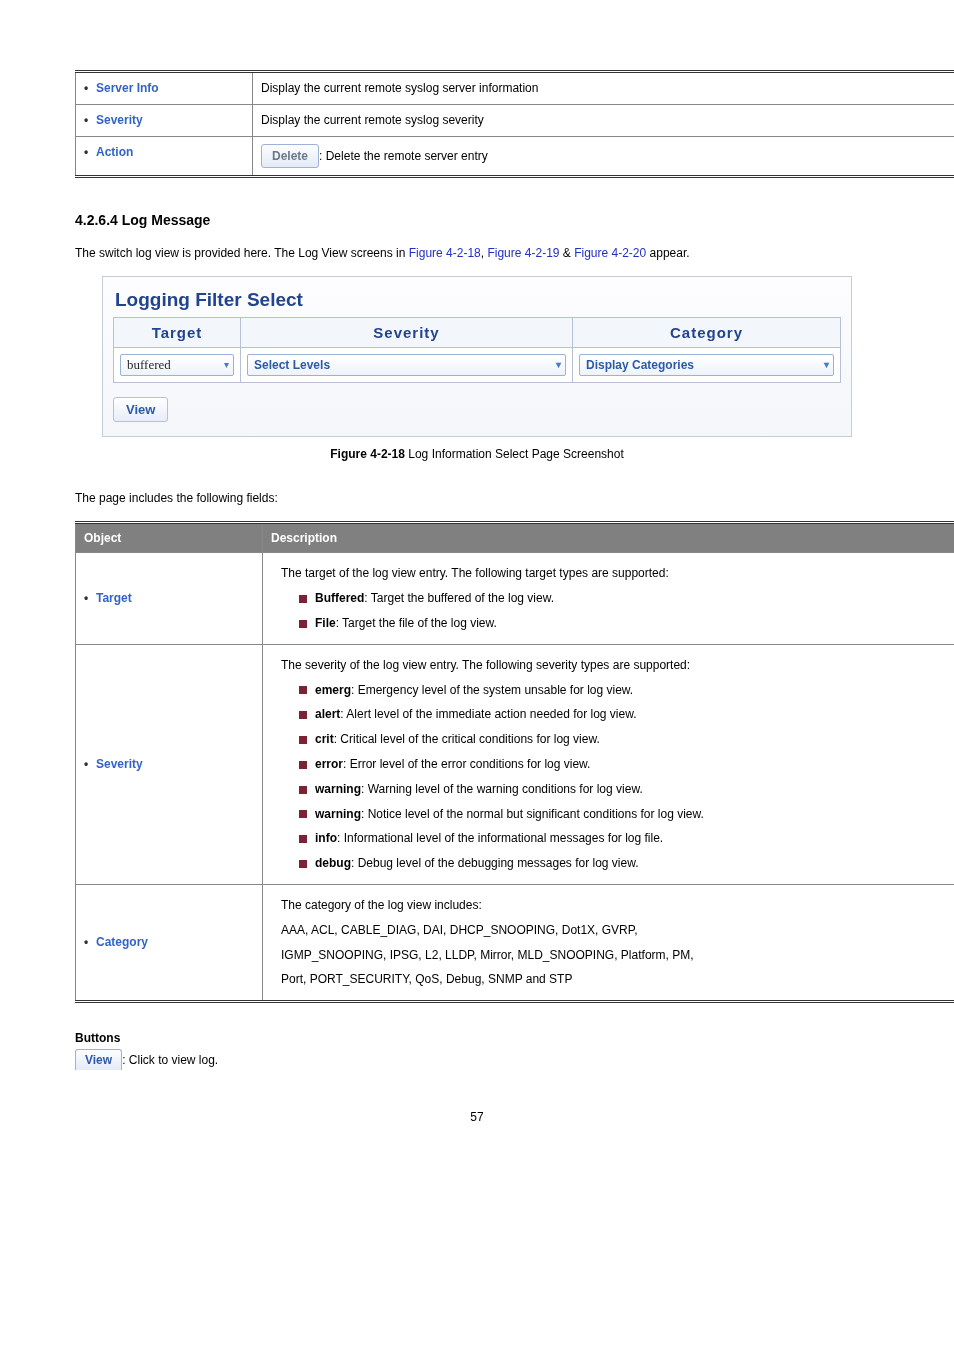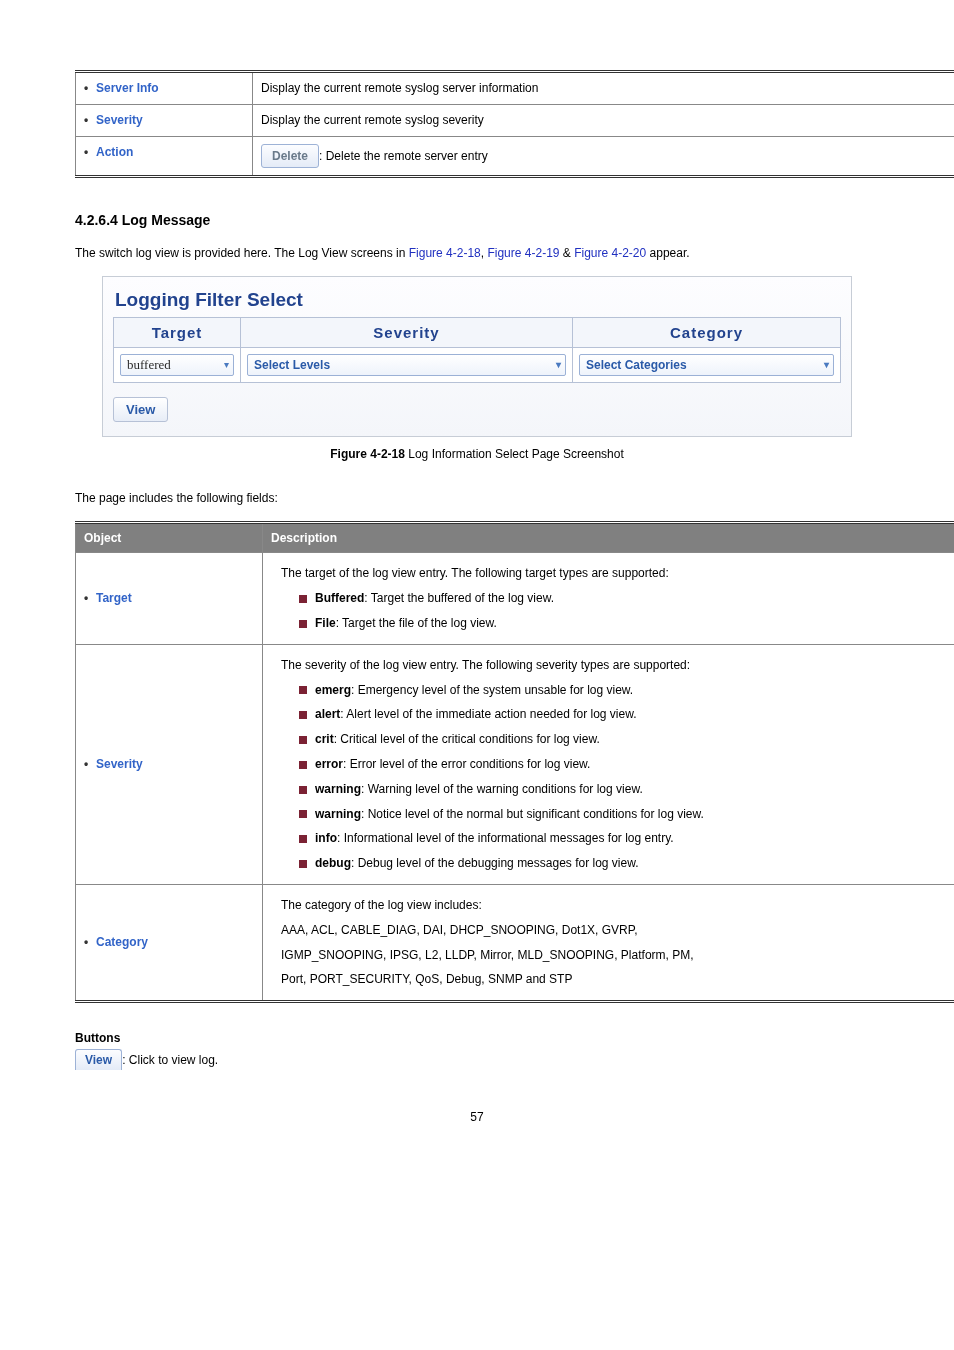--- a/index.html
+++ b/index.html
@@ -191,21 +191,21 @@
         </span>
       </td>
       <td>
         <span class="ss-select blue">
           <span>Select Levels</span>
           <span class="ss-chev">▾</span>
         </span>
       </td>
       <td>
         <span class="ss-select blue">
-          <span>Select Categories</span>
+          <span>Display Categories</span>
           <span class="ss-chev">▾</span>
         </span>
       </td>
     </tr>
   </tbody>
     </table>
   <span class="ss-btn">View</span>
 </div>
 
 <div class="figcap">
@@ -234,21 +234,21 @@
     <td class="obj"><span class="bullet">•</span><span>Severity</span></td>
     <td class="desc-cell">
           <div class="desc-inner" id="severity-desc">
             <div class="row">The severity of the log view entry. The following severity types are supported:</div>
             <div class="row"><span class="sqbul"></span><b>emerg</b><span>: Emergency level of the system unsable for log view.</span></div>
             <div class="row"><span class="sqbul"></span><b>alert</b><span>: Alert level of the immediate action needed for log view.</span></div>
             <div class="row"><span class="sqbul"></span><b>crit</b><span>: Critical level of the critical conditions for log view.</span></div>
             <div class="row"><span class="sqbul"></span><b>error</b><span>: Error level of the error conditions for log view.</span></div>
             <div class="row"><span class="sqbul"></span><b>warning</b><span>: Warning level of the warning conditions for log view.</span></div>
             <div class="row"><span class="sqbul"></span><b>warning</b><span>: Notice level of the normal but significant conditions for log view.</span></div>
-            <div class="row"><span class="sqbul"></span><b>info</b><span>: Informational level of the informational messages for log entry.</span></div>
+            <div class="row"><span class="sqbul"></span><b>info</b><span>: Informational level of the informational messages for log file.</span></div>
             <div class="row"><span class="sqbul"></span><b>debug</b><span>: Debug level of the debugging messages for log view.</span></div>
           </div>
         </td>
   </tr>
   <tr>
     <td class="obj"><span class="bullet">•</span><span>Category</span></td>
     <td class="desc-cell">
           <div class="desc-inner" id="category-desc">
             <div class="row">The category of the log view includes:</div>
             <div class="row">AAA, ACL, CABLE_DIAG, DAI, DHCP_SNOOPING, Dot1X, GVRP,</div>

